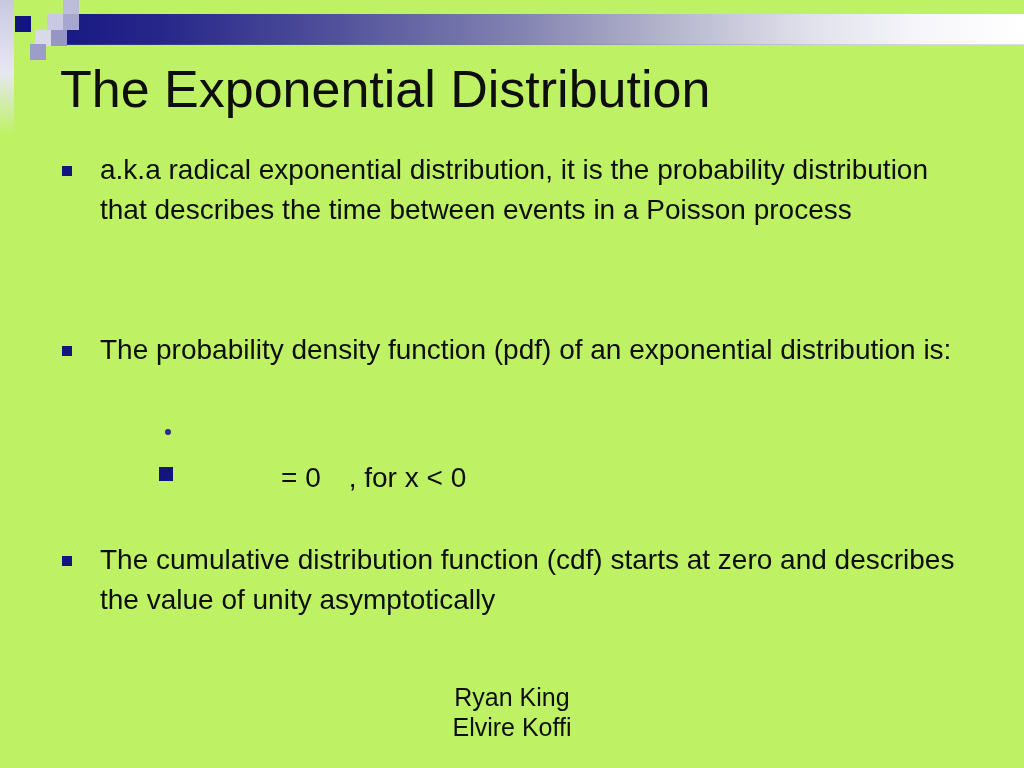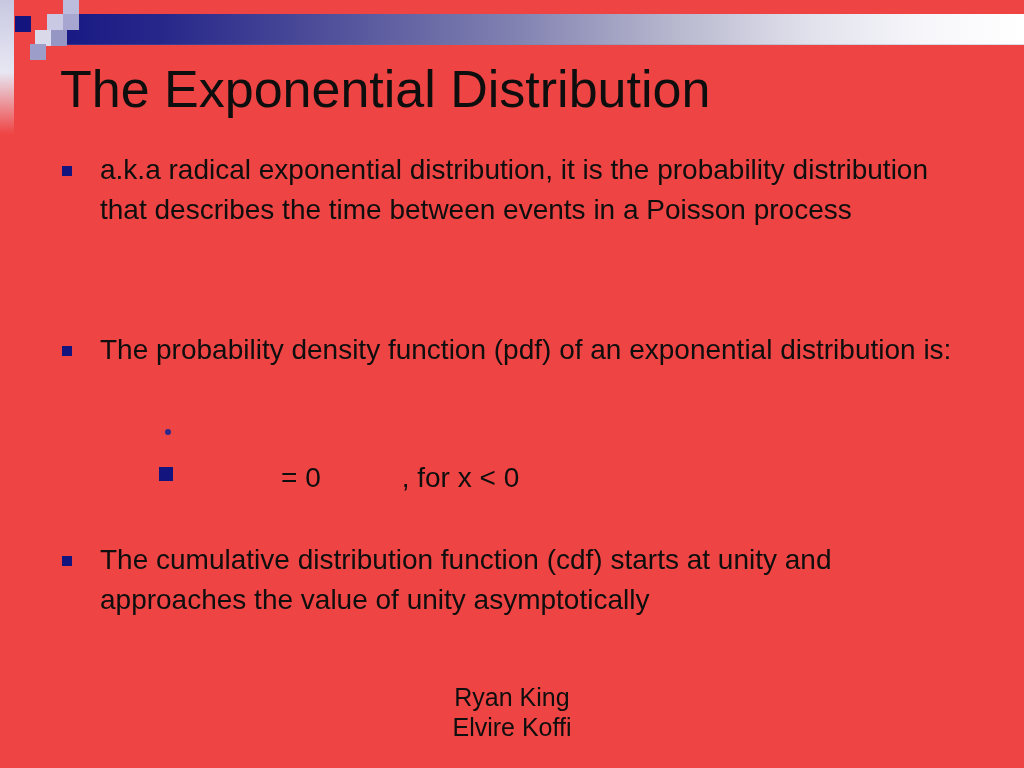--- a/index.html
+++ b/index.html
@@ -4,21 +4,21 @@
 <style>
   html, body {
     margin: 0;
     padding: 0;
     background: #ffffff;
   }
   .slide {
     position: relative;
     width: 1024px;
     height: 768px;
-    background: #ef4444;
+    background: #bef264;
     overflow: hidden;
     font-family: "Liberation Sans", "DejaVu Sans", sans-serif;
     color: var(--text, #0e0e0e);
   }
 
   
   .left-strip {
     position: absolute;
     left: 0; top: 0;
     width: 14px; height: 172px;
@@ -104,21 +104,21 @@
     width: 14px; height: 14px;
     background: var(--accent-navy, #16168a);
   }
   .formula-line2 {
     position: absolute;
     left: 281px; top: 458px;
     font-size: 28px;
     line-height: 40px;
     white-space: nowrap;
   }
-  .formula-line2 .cond { margin-left: 81px; }
+  .formula-line2 .cond { margin-left: 28px; }
 
   
   .footer {
     position: absolute;
     left: 0; top: 682px;
     width: 1024px;
     text-align: center;
     font-size: 25px;
     line-height: 30px;
   }
@@ -154,21 +154,21 @@
 
   <span class="dot-marker"></span>
 
   <span class="sq-marker2"></span>
   <div class="formula-line2">
     <span>= 0</span><span class="cond">, for x &lt; 0</span>
   </div>
 
   <div class="bullet b3">
     <span class="marker"></span>
-    <div class="btext">The cumulative distribution function (cdf) starts at unity and approaches the value of unity asymptotically</div>
+    <div class="btext">The cumulative distribution function (cdf) starts at zero and describes the value of unity asymptotically</div>
   </div>
 
   <div class="footer">
     <div>Ryan King</div>
     <div>Elvire Koffi</div>
   </div>
 
 </div>
 
 </body></html>

